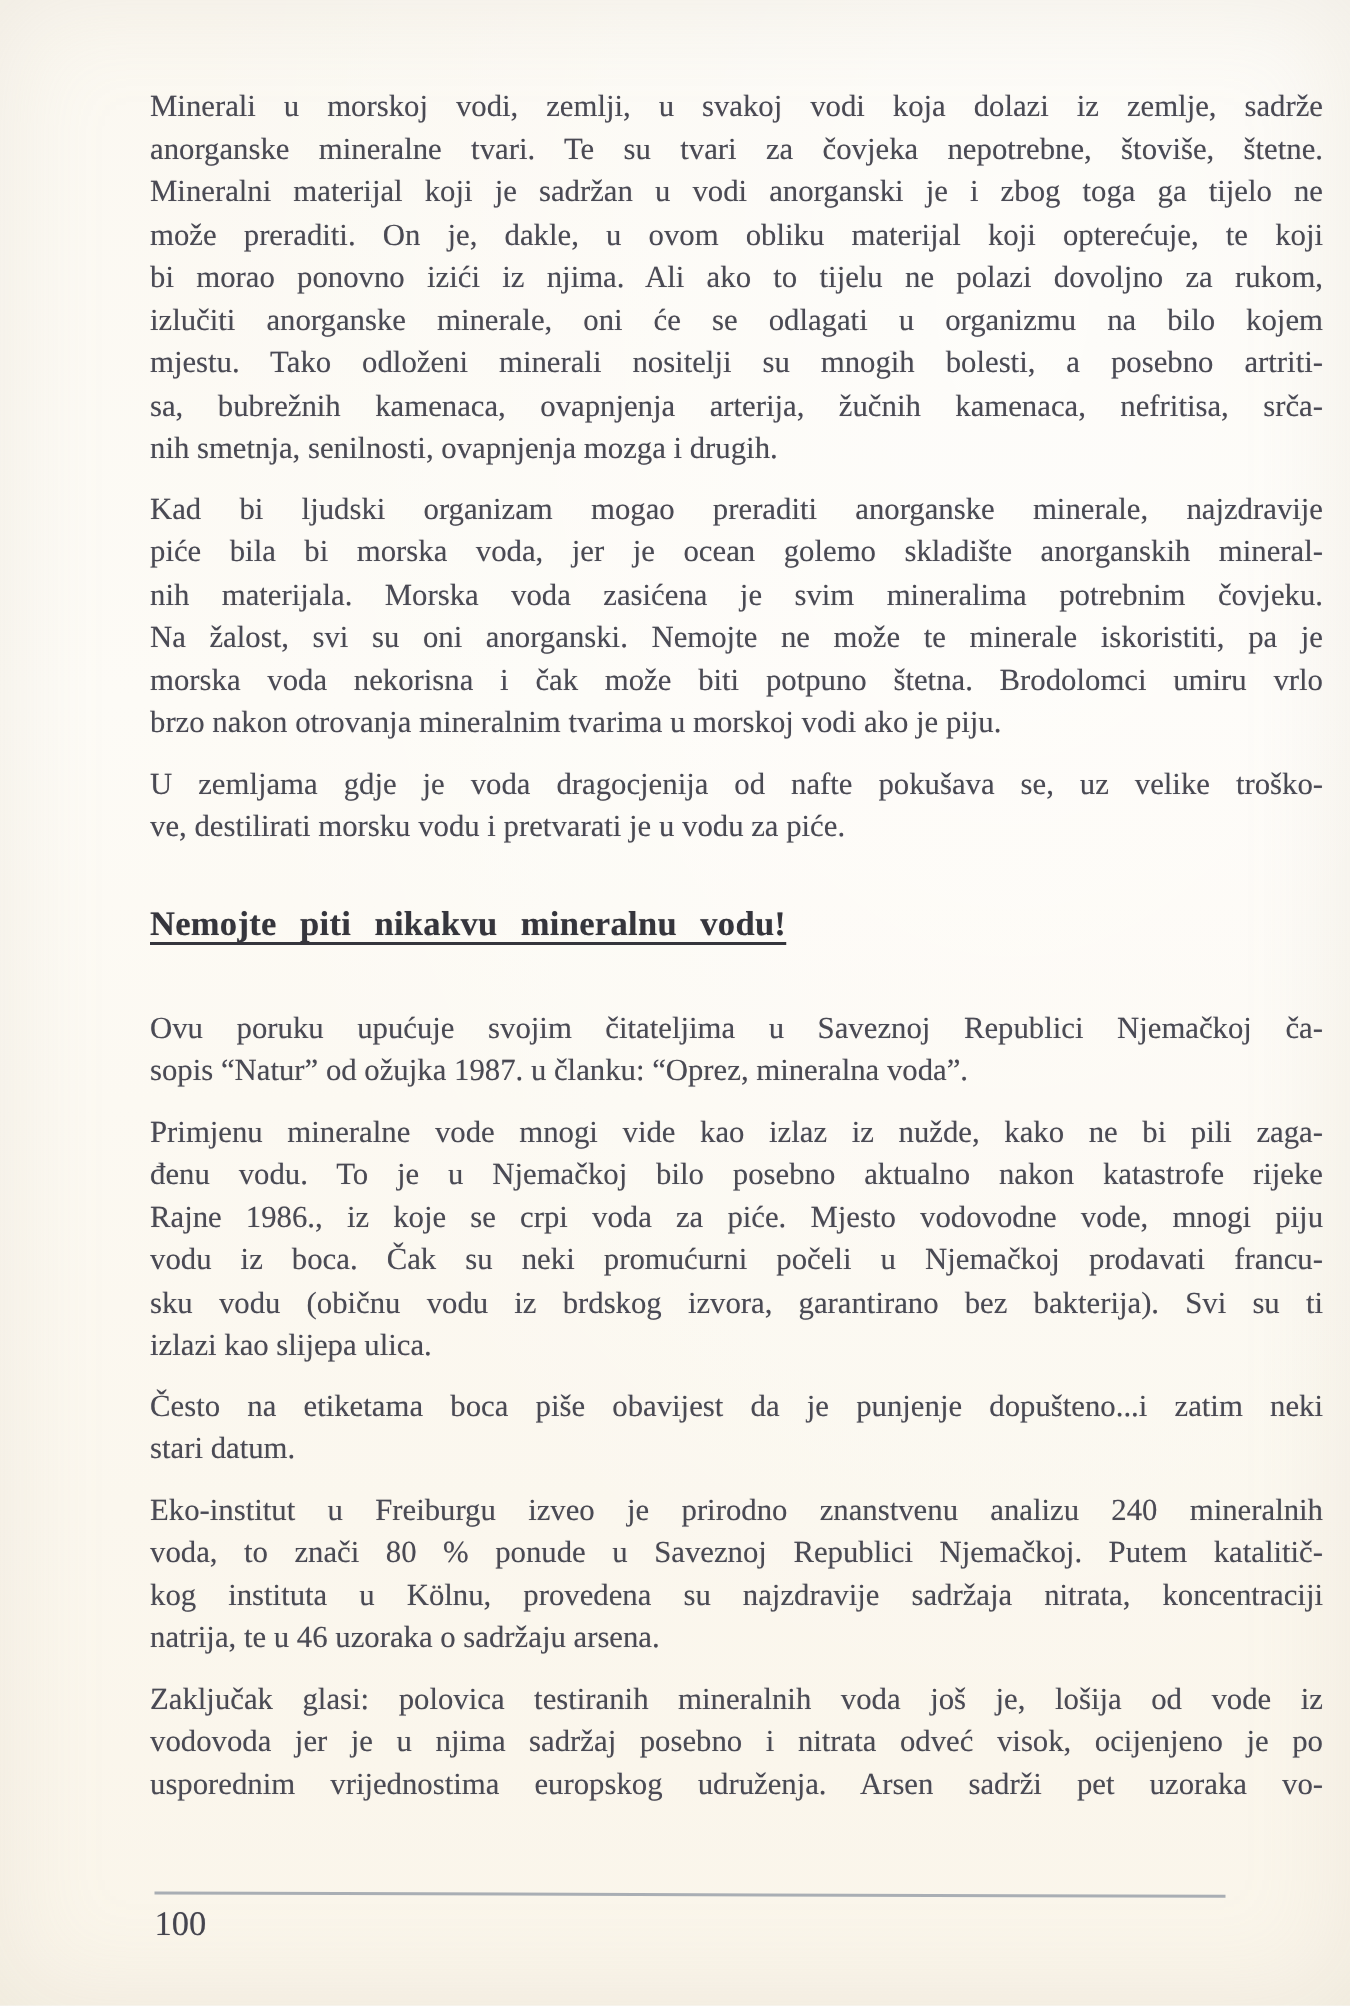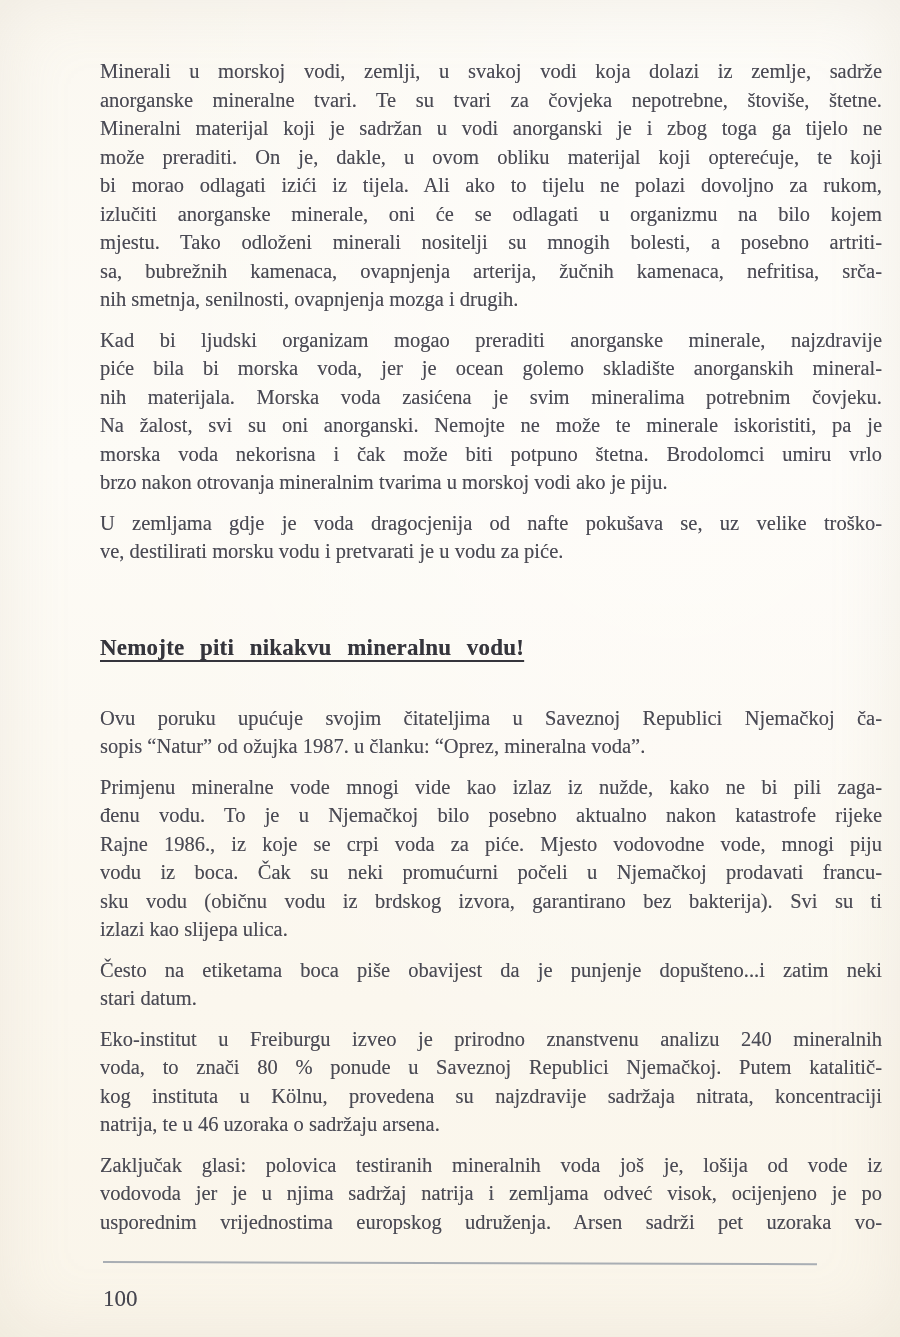--- a/index.html
+++ b/index.html
@@ -38,21 +38,21 @@
     line-height: 28.5px;
     text-align: justify;
     text-align-last: justify;
     white-space: normal;
     text-shadow: 0 0 0.5px rgba(74,74,84,0.45);
   }
   .line.pl {
     text-align-last: left;
   }
   .heading {
-    margin: 67px 0 41px 0;
+    margin: 35px 0 41px 0;
     font-size: 23px;
     line-height: 30px;
     font-weight: bold;
     color: #35353c;
     word-spacing: 0.42em;
     letter-spacing: 0.2px;
     text-decoration: underline;
     text-decoration-thickness: 2px;
     text-underline-offset: 5px;
     text-shadow: 0 0 0.5px rgba(53,53,60,0.5);
@@ -63,40 +63,40 @@
     top: 1261px;
     width: 714px;
   }
   .rule {
     height: 0;
     border-top: 2px solid #a9aeb4;
     transform: rotate(0.18deg);
     transform-origin: left center;
   }
   .page-num {
-    margin-top: 22px;
+    margin-top: 6px;
     font-size: 23px;
     line-height: 28px;
     color: #45454f;
     text-shadow: 0 0 0.5px rgba(69,69,79,0.45);
   }
 </style>
 </head>
 <body>
 
 <div class="vignette"></div>
 
 <div class="content">
 
   <div class="para">
     <div class="line">Minerali u morskoj vodi, zemlji, u svakoj vodi koja dolazi iz zemlje, sadrže</div>
     <div class="line">anorganske mineralne tvari. Te su tvari za čovjeka nepotrebne, štoviše, štetne.</div>
     <div class="line">Mineralni materijal koji je sadržan u vodi anorganski je i zbog toga ga tijelo ne</div>
     <div class="line">može preraditi. On je, dakle, u ovom obliku materijal koji opterećuje, te koji</div>
-    <div class="line">bi morao odlagati izići iz tijela. Ali ako to tijelu ne polazi dovoljno za rukom,</div>
+    <div class="line">bi morao ponovno izići iz njima. Ali ako to tijelu ne polazi dovoljno za rukom,</div>
     <div class="line">izlučiti anorganske minerale, oni će se odlagati u organizmu na bilo kojem</div>
     <div class="line">mjestu. Tako odloženi minerali nositelji su mnogih bolesti, a posebno artriti-</div>
     <div class="line">sa, bubrežnih kamenaca, ovapnjenja arterija, žučnih kamenaca, nefritisa, srča-</div>
     <div class="line pl">nih smetnja, senilnosti, ovapnjenja mozga i drugih.</div>
   </div>
 
   <div class="para">
     <div class="line">Kad bi ljudski organizam mogao preraditi anorganske minerale, najzdravije</div>
     <div class="line">piće bila bi morska voda, jer je ocean golemo skladište anorganskih mineral-</div>
     <div class="line">nih materijala. Morska voda zasićena je svim mineralima potrebnim čovjeku.</div>
@@ -133,21 +133,21 @@
 
   <div class="para">
     <div class="line">Eko-institut u Freiburgu izveo je prirodno znanstvenu analizu 240 mineralnih</div>
     <div class="line">voda, to znači 80 % ponude u Saveznoj Republici Njemačkoj. Putem katalitič-</div>
     <div class="line">kog instituta u Kölnu, provedena su najzdravije sadržaja nitrata, koncentraciji</div>
     <div class="line pl">natrija, te u 46 uzoraka o sadržaju arsena.</div>
   </div>
 
   <div class="para">
     <div class="line">Zaključak glasi: polovica testiranih mineralnih voda još je, lošija od vode iz</div>
-    <div class="line">vodovoda jer je u njima sadržaj natrija i zemljama odveć visok, ocijenjeno je po</div>
+    <div class="line">vodovoda jer je u njima sadržaj posebno i nitrata odveć visok, ocijenjeno je po</div>
     <div class="line">usporednim vrijednostima europskog udruženja. Arsen sadrži pet uzoraka vo-</div>
   </div>
 
 </div>
 
 <div class="footer">
   <div class="rule"></div>
   <div class="page-num">100</div>
 </div>
 

